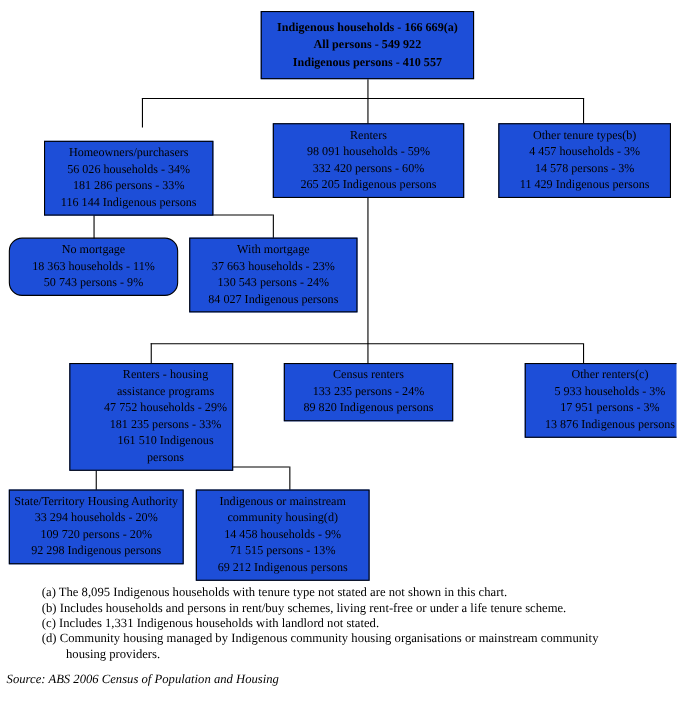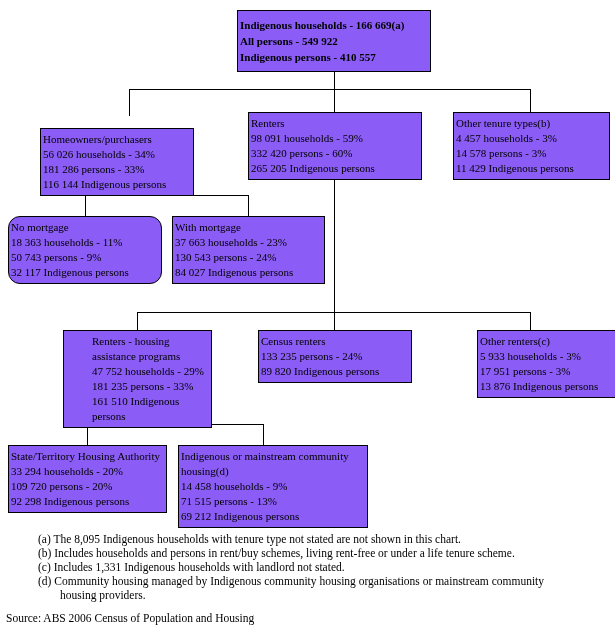--- a/index.html
+++ b/index.html
@@ -23,21 +23,22 @@
   #connectors {
     position: absolute;
     left: 0; top: 0;
     z-index: 0;
   }
   .node {
     position: absolute;
     z-index: 1;
     box-sizing: border-box;
     border: 1px solid #000000;
-    background: #8b5cf6;
+    background: #1d4ed8;
+    text-align: center;
     font-size: 11px;
     line-height: 15px;
     padding: 3px 2px;
   }
   .node.root {
     font-weight: bold;
     line-height: 16px;
     padding-top: 6px;
     padding-bottom: 6px;
   }
@@ -53,20 +54,21 @@
     padding-left: 22px;
     text-indent: -22px;
     margin-left: 32px;
   }
   .source-line {
     position: absolute;
     left: 6px;
     top: 612px;
     width: 600px;
     font-size: 11.5px;
+    font-style: italic;
   }
 </style>
 </head>
 <body>
 
 <div id="chart-area">
 
   <svg id="connectors" width="615" height="535">
     <g stroke="#000000" stroke-width="1">
 
@@ -118,21 +120,20 @@
     <div>Other tenure types(b)</div>
     <div>4 457 households - 3%</div>
     <div>14 578 persons - 3%</div>
     <div>11 429 Indigenous persons</div>
   </div>
 
   <div class="node" style="left:8px; top:216px; width:154px;border-radius:12px;">
     <div>No mortgage</div>
     <div>18 363 households - 11%</div>
     <div>50 743 persons - 9%</div>
-    <div>32 117 Indigenous persons</div>
   </div>
 
   <div class="node" style="left:172px; top:216px; width:153px;">
     <div>With mortgage</div>
     <div>37 663 households - 23%</div>
     <div>130 543 persons - 24%</div>
     <div>84 027 Indigenous persons</div>
   </div>
 
   <div class="node" style="left:63px; top:330px; width:149px;padding-left:28px;">
@@ -155,21 +156,21 @@
     <div>13 876 Indigenous persons</div>
   </div>
 
   <div class="node" style="left:8px; top:445px; width:159px;">
     <div>State/Territory Housing Authority</div>
     <div>33 294 households - 20%</div>
     <div>109 720 persons - 20%</div>
     <div>92 298 Indigenous persons</div>
   </div>
 
-  <div class="node" style="left:178px; top:445px; width:190px;">
+  <div class="node" style="left:178px; top:445px; width:158px;">
     <div>Indigenous or mainstream community housing(d)</div>
     <div>14 458 households - 9%</div>
     <div>71 515 persons - 13%</div>
     <div>69 212 Indigenous persons</div>
   </div>
 
 </div>
 
 <div class="footnotes">
   <div class="footnote">(a) The 8,095 Indigenous households with tenure type not stated are not shown in this chart.</div>

